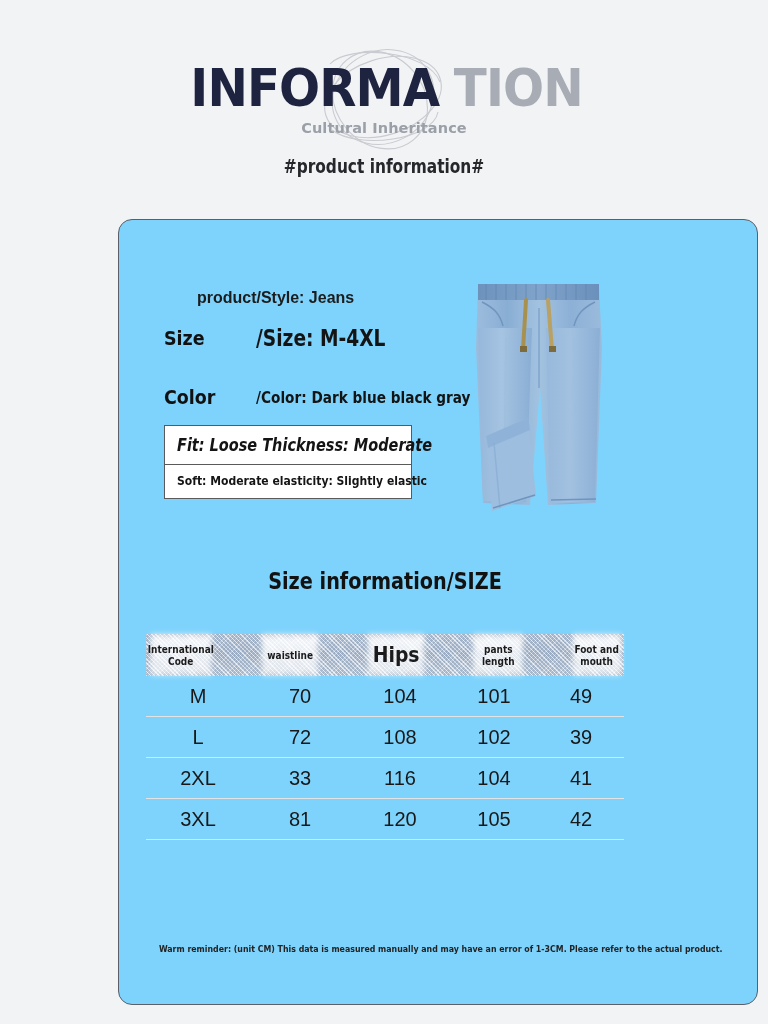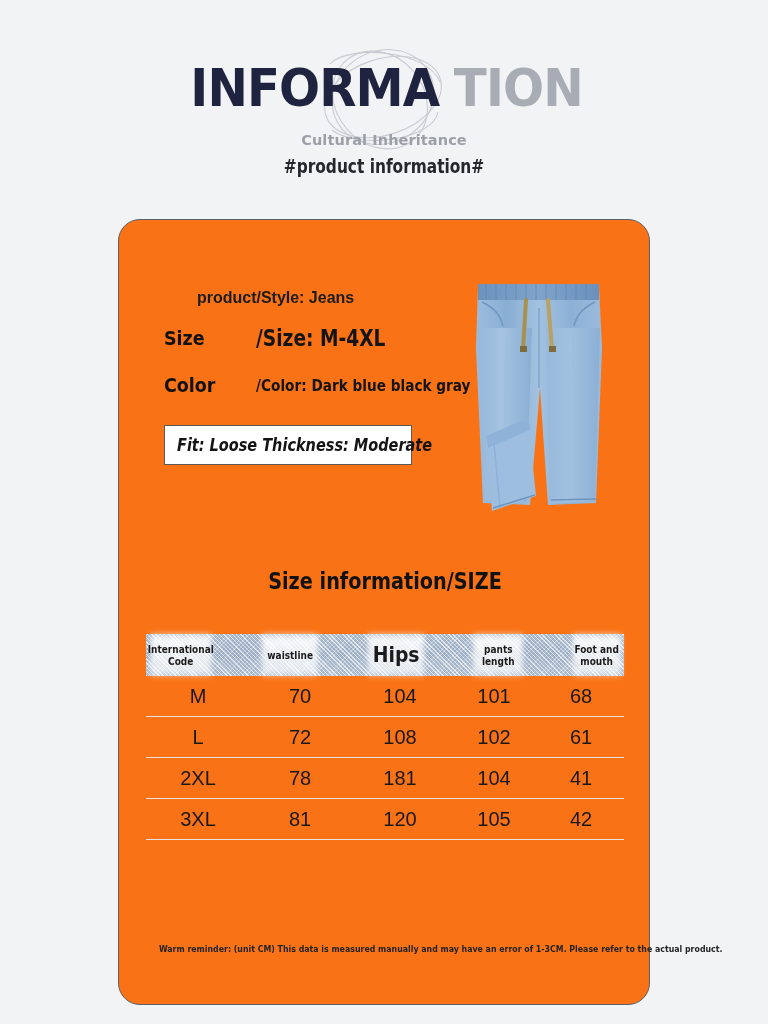--- a/index.html
+++ b/index.html
@@ -44,21 +44,20 @@
     position: absolute;
     left: 0;
     top: 120px;
     width: 768px;
     text-align: center;
     font-size: 14.5px;
     font-weight: 700;
     color: #9b9fa8;
     letter-spacing: 0.1px;
     font-family: "DejaVu Sans", sans-serif;
-    margin-top: 12px;
   }
   .swirl {
     position: absolute;
     left: 288px;
     top: 42px;
     width: 190px;
     height: 110px;
     pointer-events: none;
   }
   .subtitle {
@@ -72,46 +71,46 @@
     color: #26272b;
     font-family: "DejaVu Sans Condensed", "Liberation Sans", sans-serif;
     transform: scaleX(0.9);
   }
 
   
   .card {
     position: absolute;
     left: 118px;
     top: 219px;
-    width: 532px;
+    width: 640px;
     height: 786px;
-    background: #f97316;
+    background: #7dd3fc;
     border: 1.2px solid #5c5f68;
-    border-radius: 22px;
+    border-radius: 14px;
     box-sizing: border-box;
   }
 
   
   .spec-style {
     position: absolute;
     left: 78px;
     top: 68px;
     font-size: 17px;
     font-weight: 600;
     color: #1c1c1c;
     transform: scaleX(0.94);
     transform-origin: left center;
   }
   .spec-row {
     position: absolute;
     display: flex;
     align-items: center;
   }
   .spec-row.size { left: 45px; top: 105px; }
-  .spec-row.color { left: 45px; top: 154px; }
+  .spec-row.color { left: 45px; top: 166px; }
   .spec-label {
     font-weight: 700;
     font-size: 19px;
     color: #111;
     font-family: "DejaVu Sans", sans-serif;
     transform: scaleX(0.92);
     transform-origin: left center;
   }
   .spec-row.size .spec-label { width: 92px; }
   .spec-row.color .spec-label { width: 92px; }
@@ -316,20 +315,23 @@
   </div>
 
   <div class="spec-row color">
     <span class="spec-label">Color</span>
     <span class="spec-value-md">/Color: Dark blue black gray</span>
   </div>
 
   <div class="fitbox">
     <div class="fitbox-row top">
       <span class="fit-text-lg">Fit: Loose Thickness: Moderate</span>
+    </div>
+    <div class="fitbox-row bottom">
+      <span class="fit-text-sm">Soft: Moderate elasticity: Slightly elastic</span>
     </div>
   </div>
 
   <svg class="jeans" viewBox="0 0 165 255">
     <defs>
       <linearGradient id="denim" x1="0" y1="0" x2="1" y2="0">
         <stop offset="0%" stop-color="#9cbcdd"></stop>
         <stop offset="25%" stop-color="#89aed4"></stop>
         <stop offset="50%" stop-color="#a3c2e0"></stop>
         <stop offset="75%" stop-color="#8cb0d6"></stop>
@@ -410,33 +412,33 @@
         <div>Foot and</div>
         <div>mouth</div>
       </div>
     </div>
 
     <div class="tr">
       <div class="td c0">M</div>
       <div class="td c1">70</div>
       <div class="td c2">104</div>
       <div class="td c3">101</div>
-      <div class="td c4">68</div>
+      <div class="td c4">49</div>
     </div>
     <div class="tr">
       <div class="td c0">L</div>
       <div class="td c1">72</div>
       <div class="td c2">108</div>
       <div class="td c3">102</div>
-      <div class="td c4">61</div>
+      <div class="td c4">39</div>
     </div>
     <div class="tr">
       <div class="td c0">2XL</div>
-      <div class="td c1">78</div>
-      <div class="td c2">181</div>
+      <div class="td c1">33</div>
+      <div class="td c2">116</div>
       <div class="td c3">104</div>
       <div class="td c4">41</div>
     </div>
     <div class="tr">
       <div class="td c0">3XL</div>
       <div class="td c1">81</div>
       <div class="td c2">120</div>
       <div class="td c3">105</div>
       <div class="td c4">42</div>
     </div>

